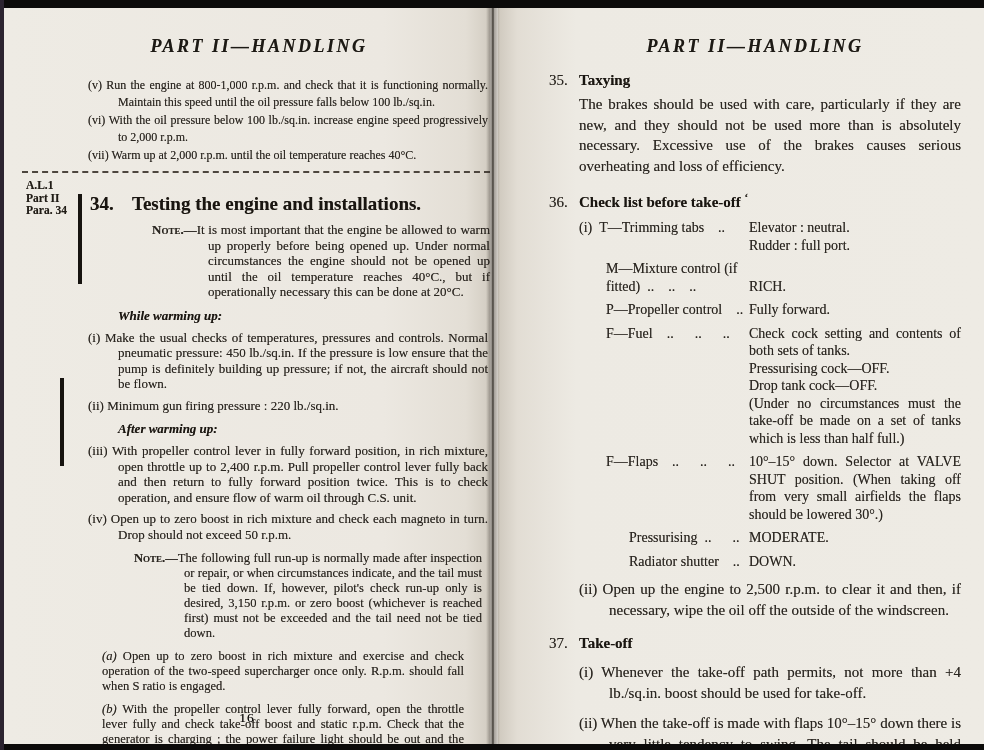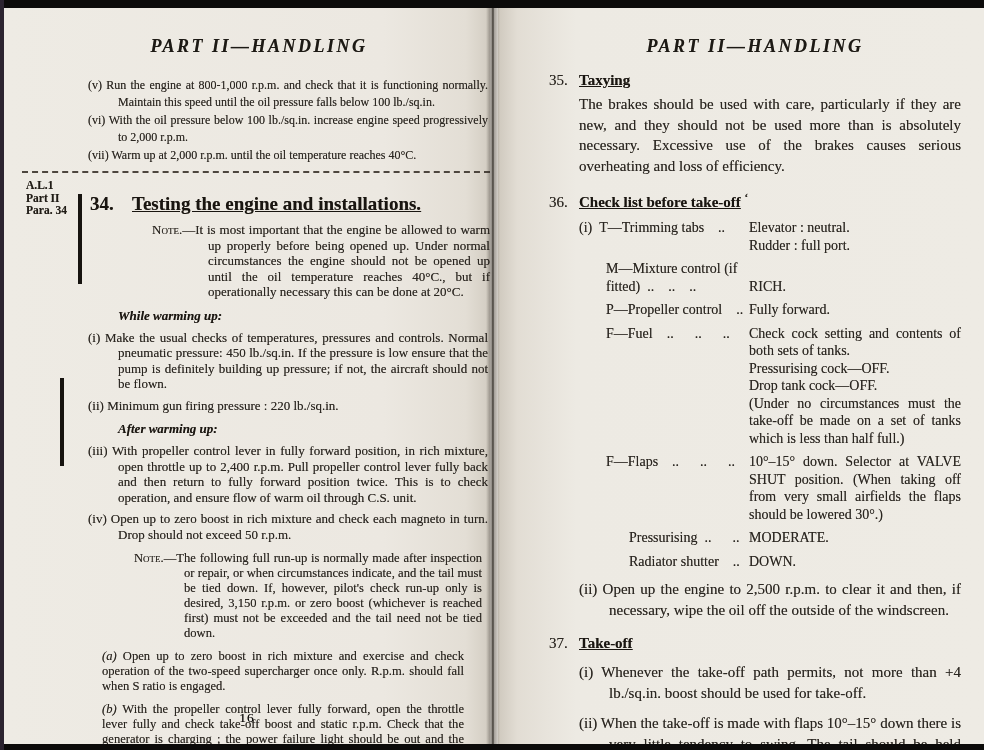--- a/index.html
+++ b/index.html
@@ -6,21 +6,21 @@
   .frame{position:relative;width:984px;height:750px;background:#0c0b0a;overflow:hidden;
          font-family:"Liberation Serif","DejaVu Serif",serif;}
   .spread{position:absolute;left:4px;top:8px;width:980px;height:736px;background:#ebe7e0;}
   .page{position:absolute;top:0;height:736px;color:#2a2621;}
   .page-left{left:0;width:486px;background:linear-gradient(90deg,#eeebe4 0%,#ece8e1 78%,#e3ded5 95%,#d2ccc1 100%);}
   .page-right{left:494px;width:486px;background:linear-gradient(90deg,#cfc9be 0%,#e2ddd4 4%,#edeae3 16%,#eeebe4 100%);}
   .gutter{position:absolute;left:482px;top:0;width:14px;height:736px;
           background:linear-gradient(90deg,rgba(30,25,20,0) 0%,rgba(30,25,20,.45) 42%,#2e2a24 50%,rgba(30,25,20,.35) 58%,rgba(30,25,20,0) 100%);}
   .txt{text-shadow:0 0 .5px rgba(45,38,30,.55);}
   .jus{text-align:justify;}
-  .bold{font-weight:bold;color:#191510;text-decoration:underline;}
+  .bold{font-weight:bold;color:#191510;}
   .ital{font-style:italic;}
 
   
   .lblock{position:relative;margin-left:72px;width:412px;}
   .phead{font-style:italic;font-weight:bold;font-size:18px;letter-spacing:2.5px;text-align:center;
          color:#1c1914;padding-top:28px;}
   .phead-l{margin-left:-46px;}
   .toplist{margin-top:20px;font-size:12px;line-height:17px;font-family:Liberation Serif, serif;}
   .toplist p{margin:1px 0;padding-left:42px;text-indent:-30px;}
   .dashrule{position:absolute;left:18px;top:163px;width:468px;border-top:2px dashed #4d463e;}
@@ -28,21 +28,21 @@
               font-weight:bold;color:#201c16;}
   .ambar{position:absolute;width:4px;background:#16130f;}
   .ambar1{left:74px;top:186px;height:90px;}
   .ambar2{left:56px;top:370px;height:88px;}
   .sect34{margin-top:29px;font-size:19px;}
   .sect34 .num{display:inline-block;width:42px;padding-left:14px;font-weight:bold;color:#191510;}
   .note1{margin-left:76px;width:338px;margin-top:7px;font-size:13px;line-height:15.5px;
          padding-left:56px;text-indent:-56px;box-sizing:border-box;}
   .note2{margin-left:58px;width:348px;margin-top:9px;font-size:12.6px;line-height:15px;
          padding-left:50px;text-indent:-50px;box-sizing:border-box;}
-  .smallcaps{font-variant:small-caps;font-weight:normal;}
+  .smallcaps{font-variant:small-caps;font-weight:bold;}
   .subhead{margin:8px 0 4px 42px;font-size:13px;font-weight:bold;font-style:italic;color:#191510;}
   .litem{margin:6px 0;padding-left:42px;text-indent:-30px;font-size:13px;line-height:15.5px;}
   .para-abc{margin:8px 0 0 26px;width:362px;font-size:12.6px;line-height:15px;}
   .pgnum{position:absolute;top:702px;width:486px;text-align:center;font-size:13.5px;letter-spacing:1px;}
   .pgnum-l{left:0;}
   .pgnum-r{left:494px;}
 
   
   .rblock{position:relative;margin-left:51px;width:412px;font-size:15px;}
   .sect-head{margin-top:15px;font-size:15px;}

